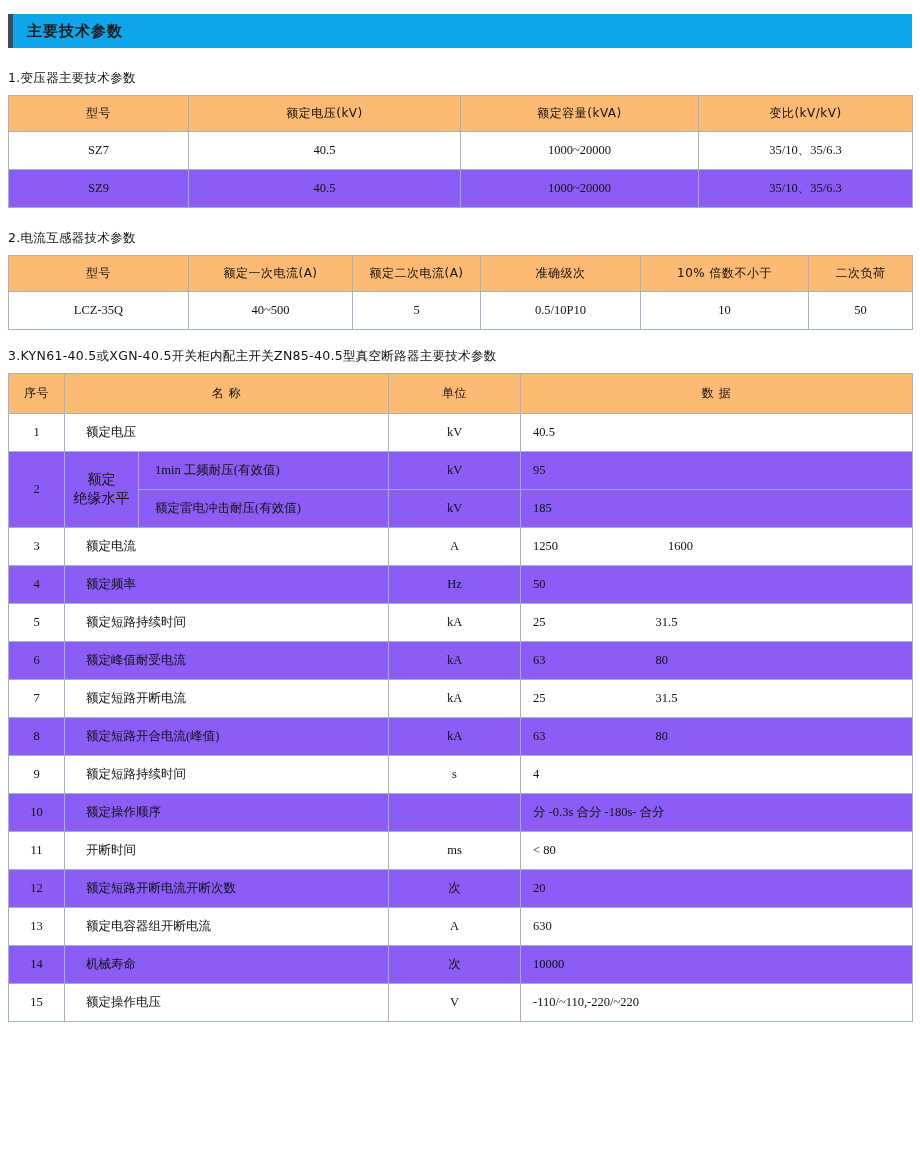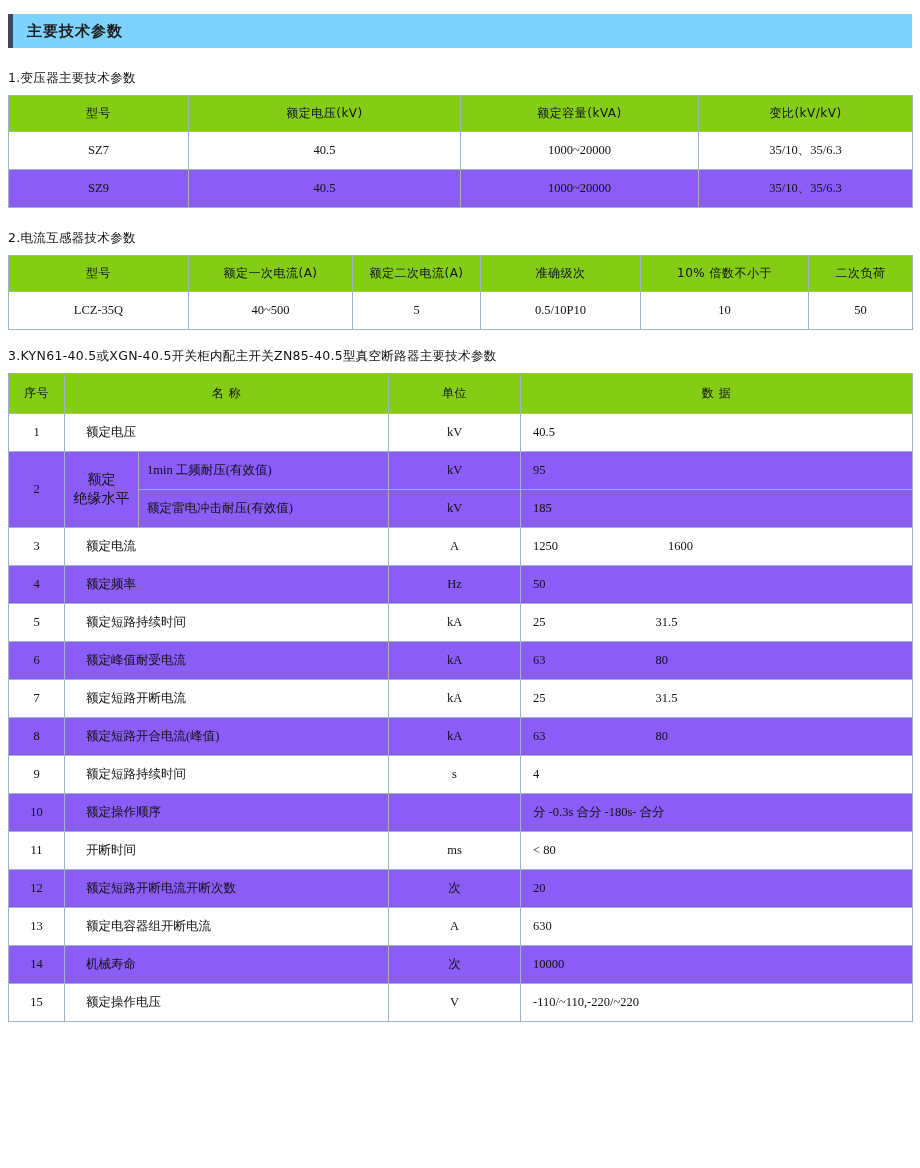--- a/index.html
+++ b/index.html
@@ -18,21 +18,21 @@
     position: relative;
     width: 920px;
     padding: 0;
     box-sizing: border-box;
   }
 
   
   .banner {
     margin: 14px 8px 0 8px;
     height: 34px;
-    background: #7dd3fc;
+    background: #0ea5e9;
     border-left: 5px solid #3f4b5b;
     display: flex;
     align-items: center;
     padding-left: 14px;
     box-sizing: border-box;
   }
   .banner-title {
     font-family: "DejaVu Sans", sans-serif;
     font-weight: bold;
     font-size: 15px;
@@ -59,21 +59,21 @@
   }
   table td, table th {
     border: 1px solid #9fb3c8;
     font-size: 12.5px;
     font-family: "Liberation Serif", serif;
     color: #111;
     padding: 0 6px;
     box-sizing: border-box;
   }
   thead td {
-    background: #84cc16;
+    background: #fdba74;
     text-align: center;
     font-family: "DejaVu Sans", sans-serif;
     font-size: 12px;
     height: 36px;
     letter-spacing: 0.5px;
   }
   tbody td {
     height: 38px;
     text-align: center;
     background: #ffffff;
@@ -109,21 +109,21 @@
   .t3 .unit { text-align: center; }
   .t3 .data { text-align: left; padding-left: 12px; }
   .t3 .data .v2 { display: inline-block; margin-left: 110px; }
   .t3 td.grouplabel {
     text-align: center;
     line-height: 1.35;
     font-size: 14px;
   }
   .t3 td.subname {
     text-align: left;
-    padding-left: 8px;
+    padding-left: 16px;
   }
   .t3 thead td { height: 40px; }
 
   .spacer-12 { height: 12px; }
 </style>
 </head>
 <body>
 
 <div class="page">
 

